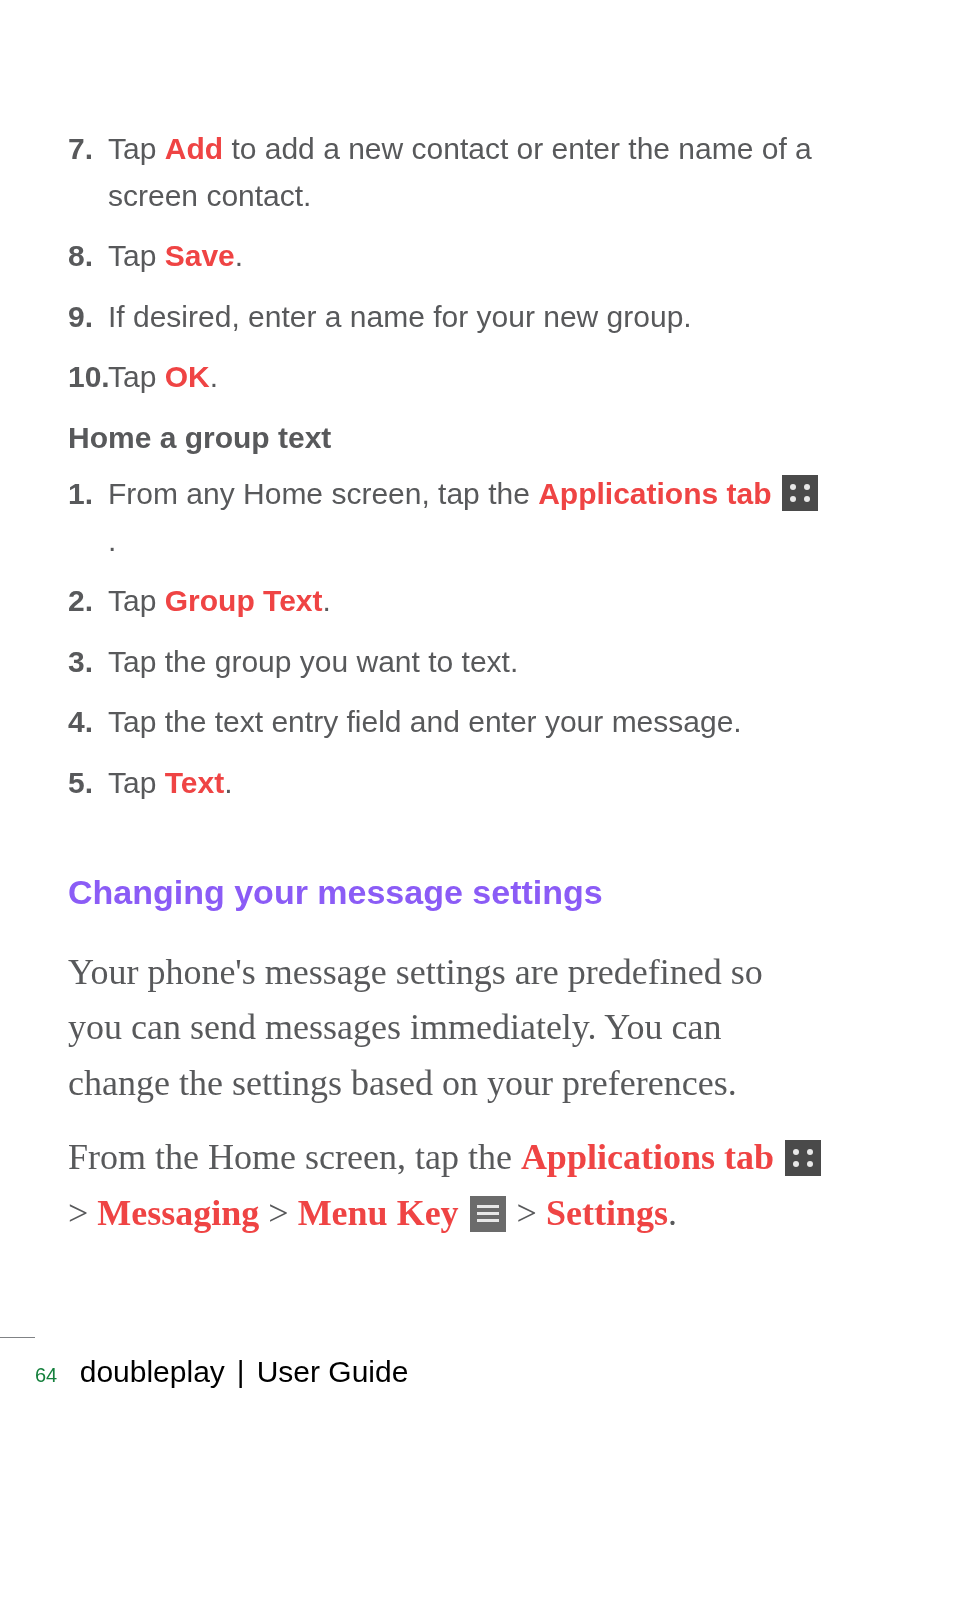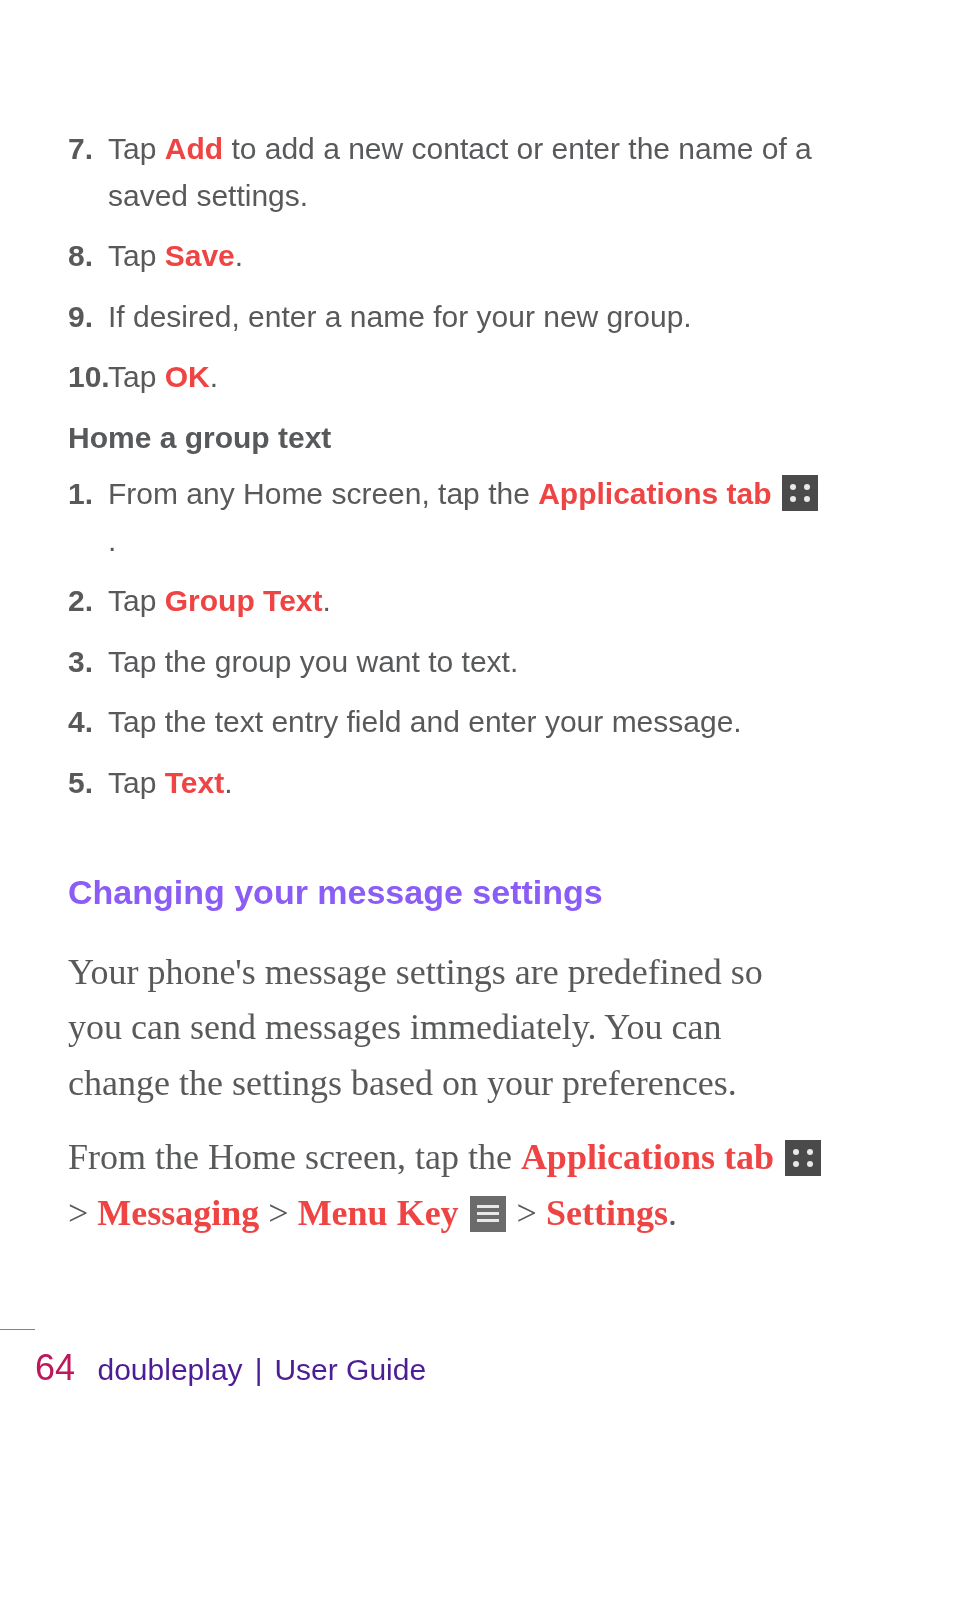--- a/index.html
+++ b/index.html
@@ -106,44 +106,44 @@
   }
   .footer .rule {
     width: 35px;
     height: 1px;
     background: #808285;
     position: absolute;
     left: 0;
     top: -18px;
   }
   .footer .pn {
-    font-size: 36px;
-    color: #be185d;
+    font-size: 20px;
+    color: #15803d;
     display: inline-block;
     margin-right: 18px;
   }
   .footer .doc {
     font-size: 30px;
-    color: #4c1d95;
+    color: #000000;
   }
   .footer .sep {
     margin: 0 12px;
   }
 </style>
 </head>
 <body>
 
 <div class="page">
   <div class="content">
 
     <ol class="numbered">
       <li>
         <span class="num">7.</span>
         <span class="txt">
-          <span>Tap </span><span class="bold">Add</span><span> to add a new contact or enter the name of a saved settings.</span>
+          <span>Tap </span><span class="bold">Add</span><span> to add a new contact or enter the name of a screen contact.</span>
         </span>
       </li>
       <li>
         <span class="num">8.</span>
         <span class="txt">
           <span>Tap </span><span class="bold">Save</span><span>.</span>
         </span>
       </li>
       <li>
         <span class="num">9.</span>

